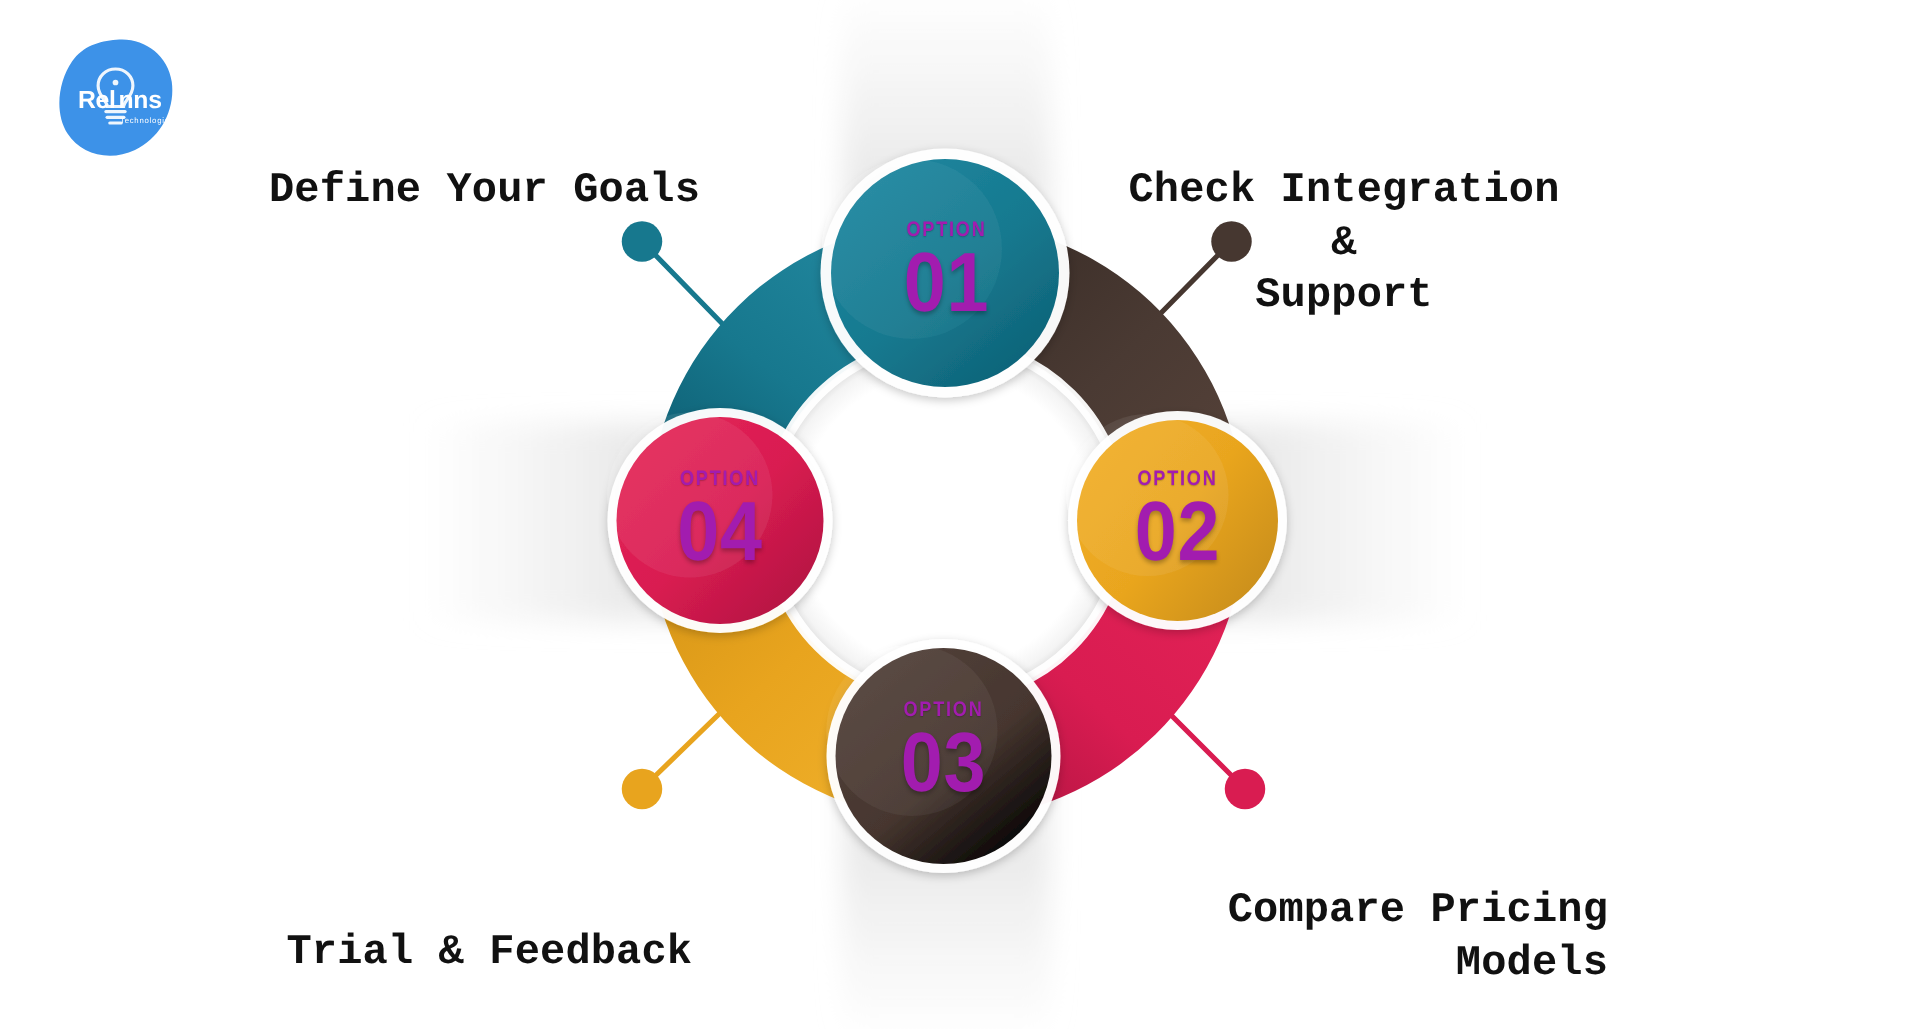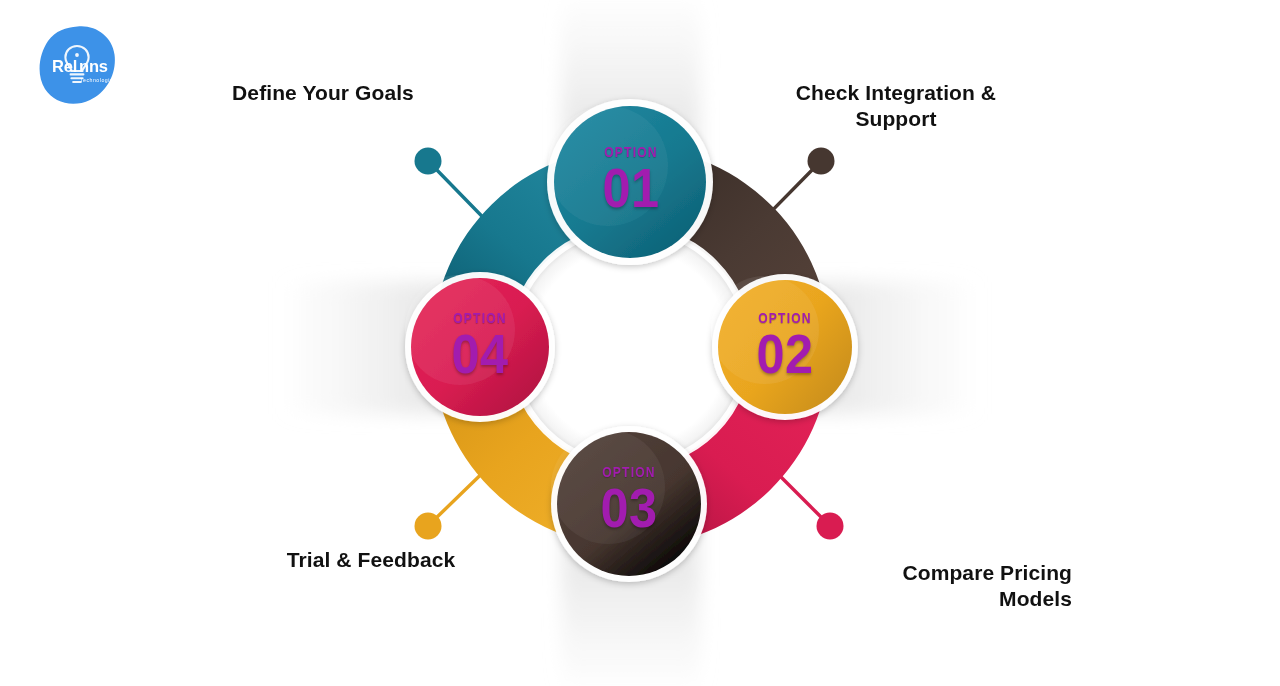--- a/index.html
+++ b/index.html
@@ -33,30 +33,31 @@
     left: 0; top: 0;
     width: 1280px;
     height: 686px;
   }
   .stage > svg { display: block; width: 1280px; height: 686px; }
 
   
   .label {
     position: absolute;
     color: #111111;
-    font-family: Liberation Sans, sans-serif;
-    font-size: 21px;
+    font-family: Liberation Mono, monospace;
+    font-size: 28px;
     font-weight: 700;
     line-height: 1.25;
     letter-spacing: 0.1px;
     white-space: pre-line;
+    margin-top: 30px;
   }
   .label-tl { left: 143px; top: 80px;  width: 360px; text-align: center; }
   .label-tr { left: 736px; top: 80px;  width: 320px; text-align: center; }
-  .label-bl { left: 191px; top: 547px; width: 360px; text-align: center; }
+  .label-bl { left: 191px; top: 588px; width: 360px; text-align: left; }
   .label-br { left: 752px; top: 560px; width: 320px; text-align: right; }
 
   
   .node-text {
     position: absolute;
     width: 140px;
     text-align: center;
     color: #a21caf;
     pointer-events: none;
   }

